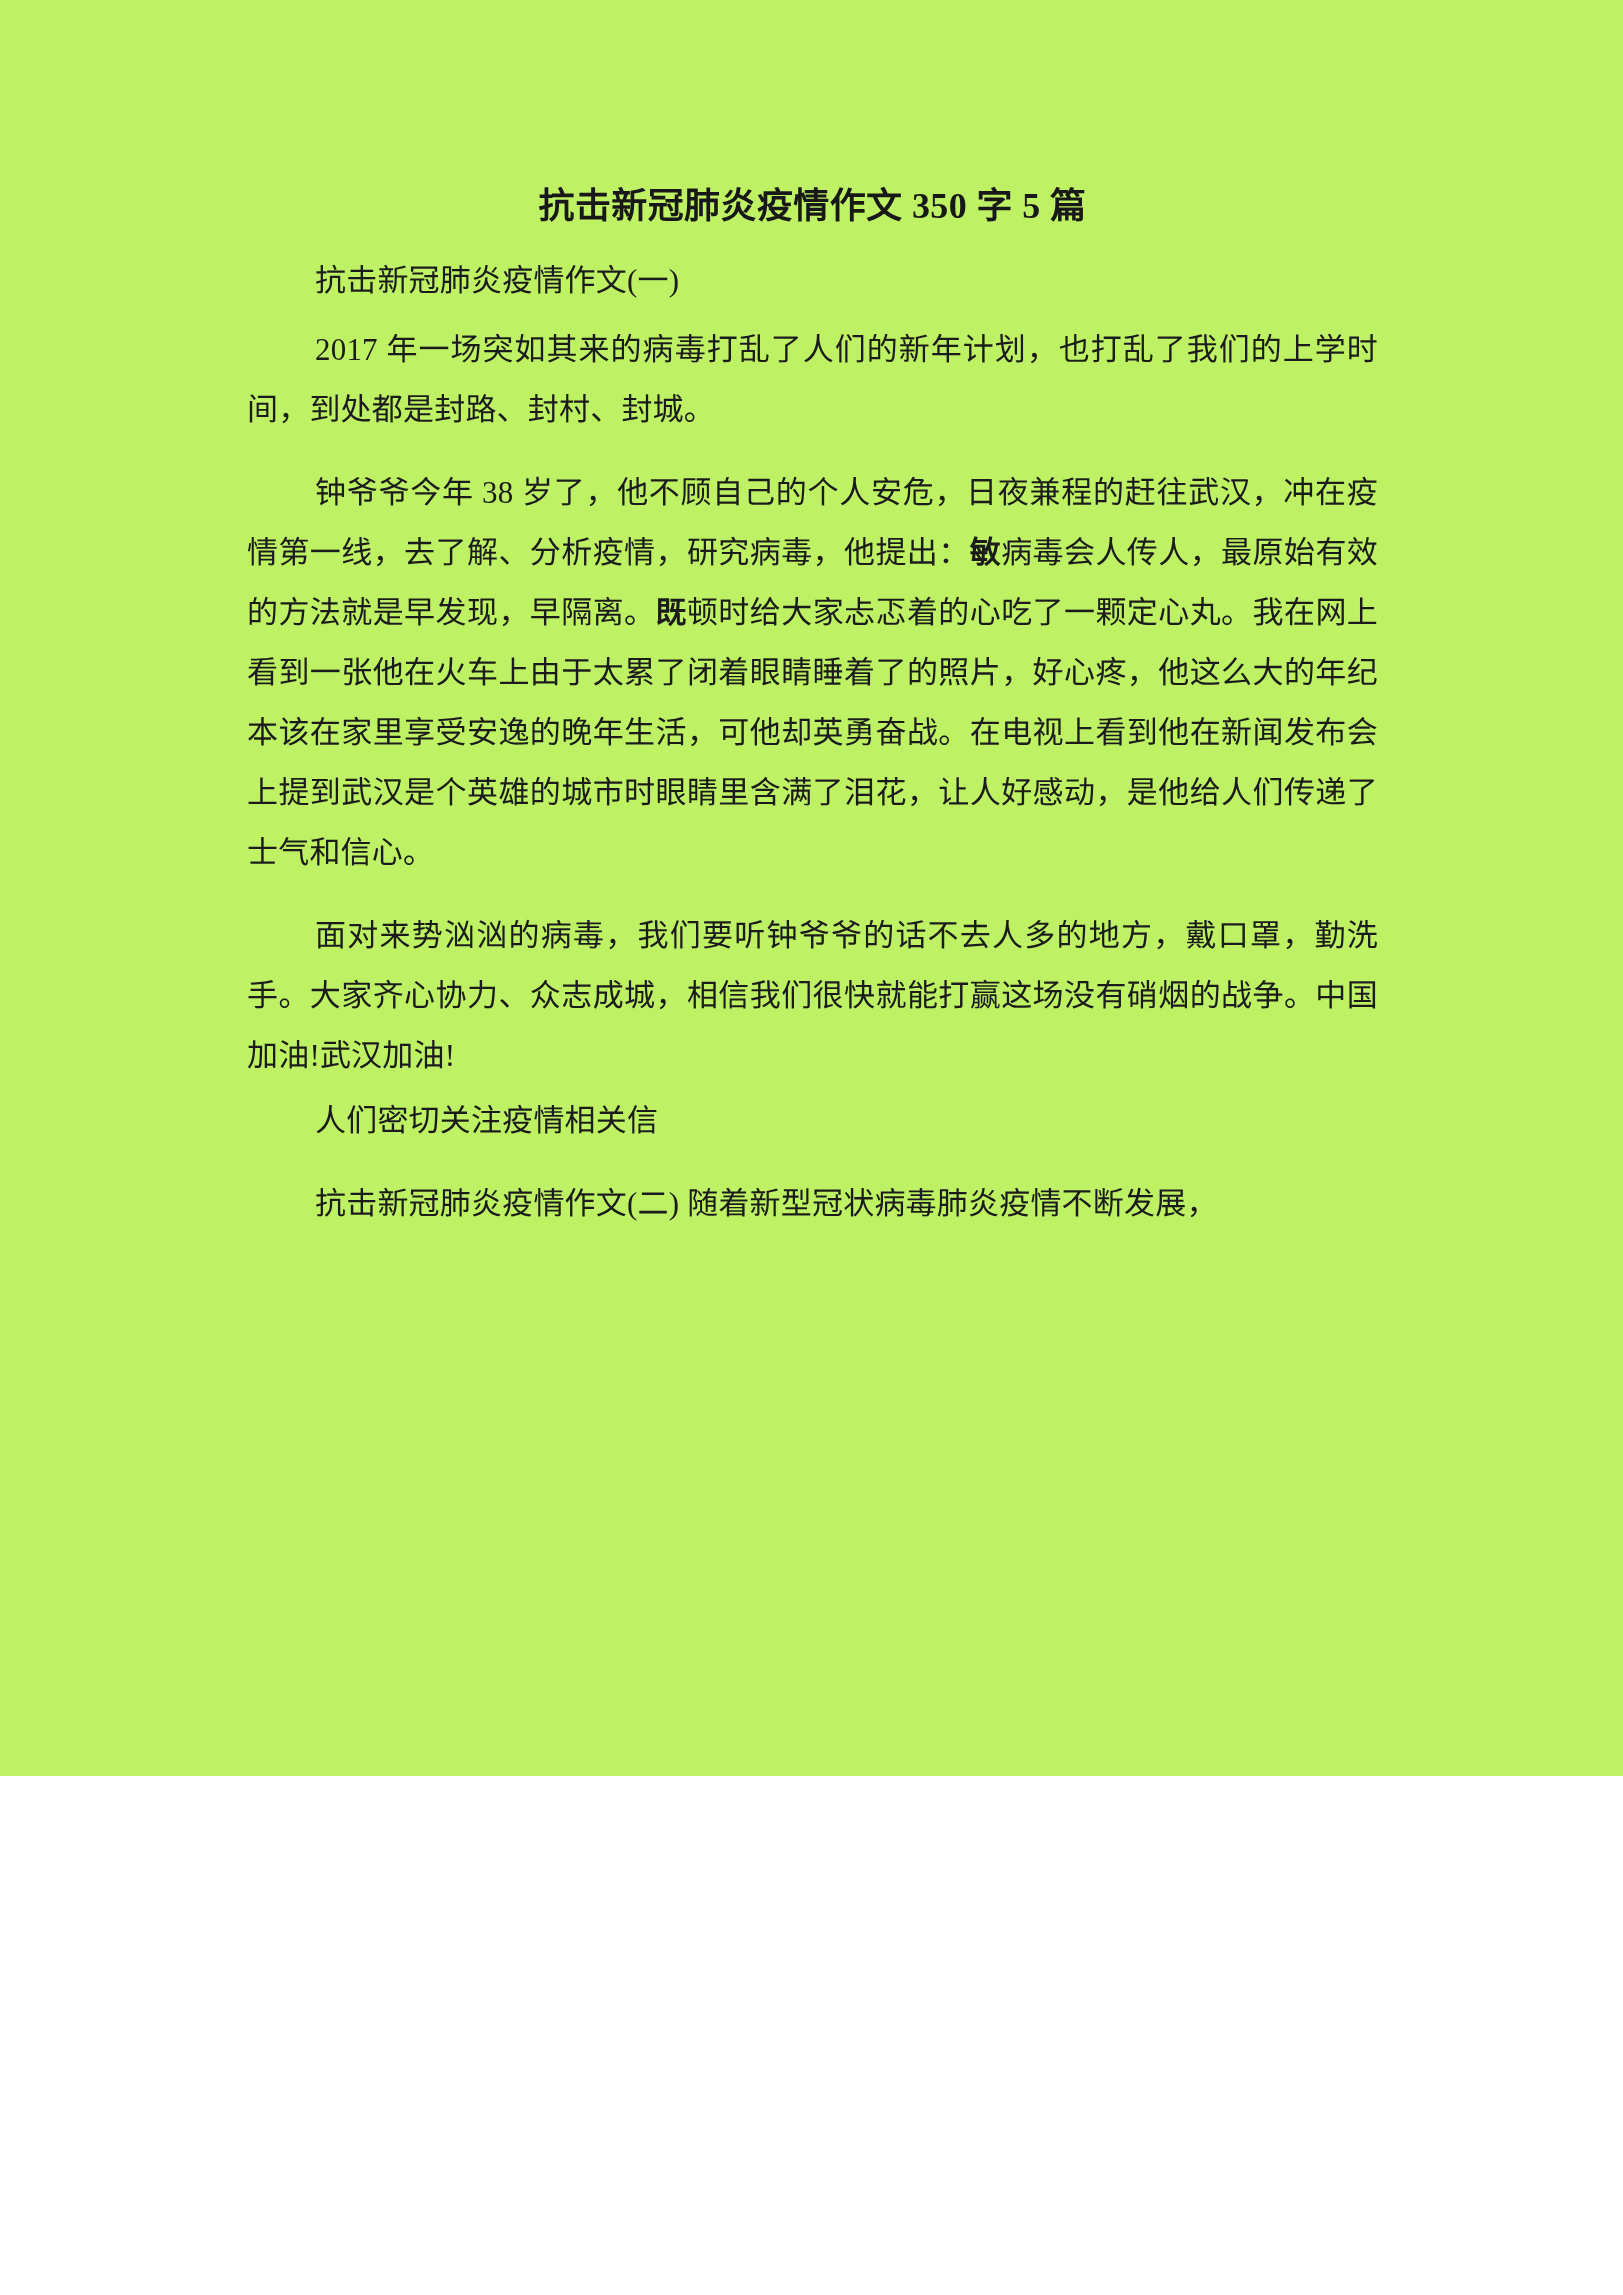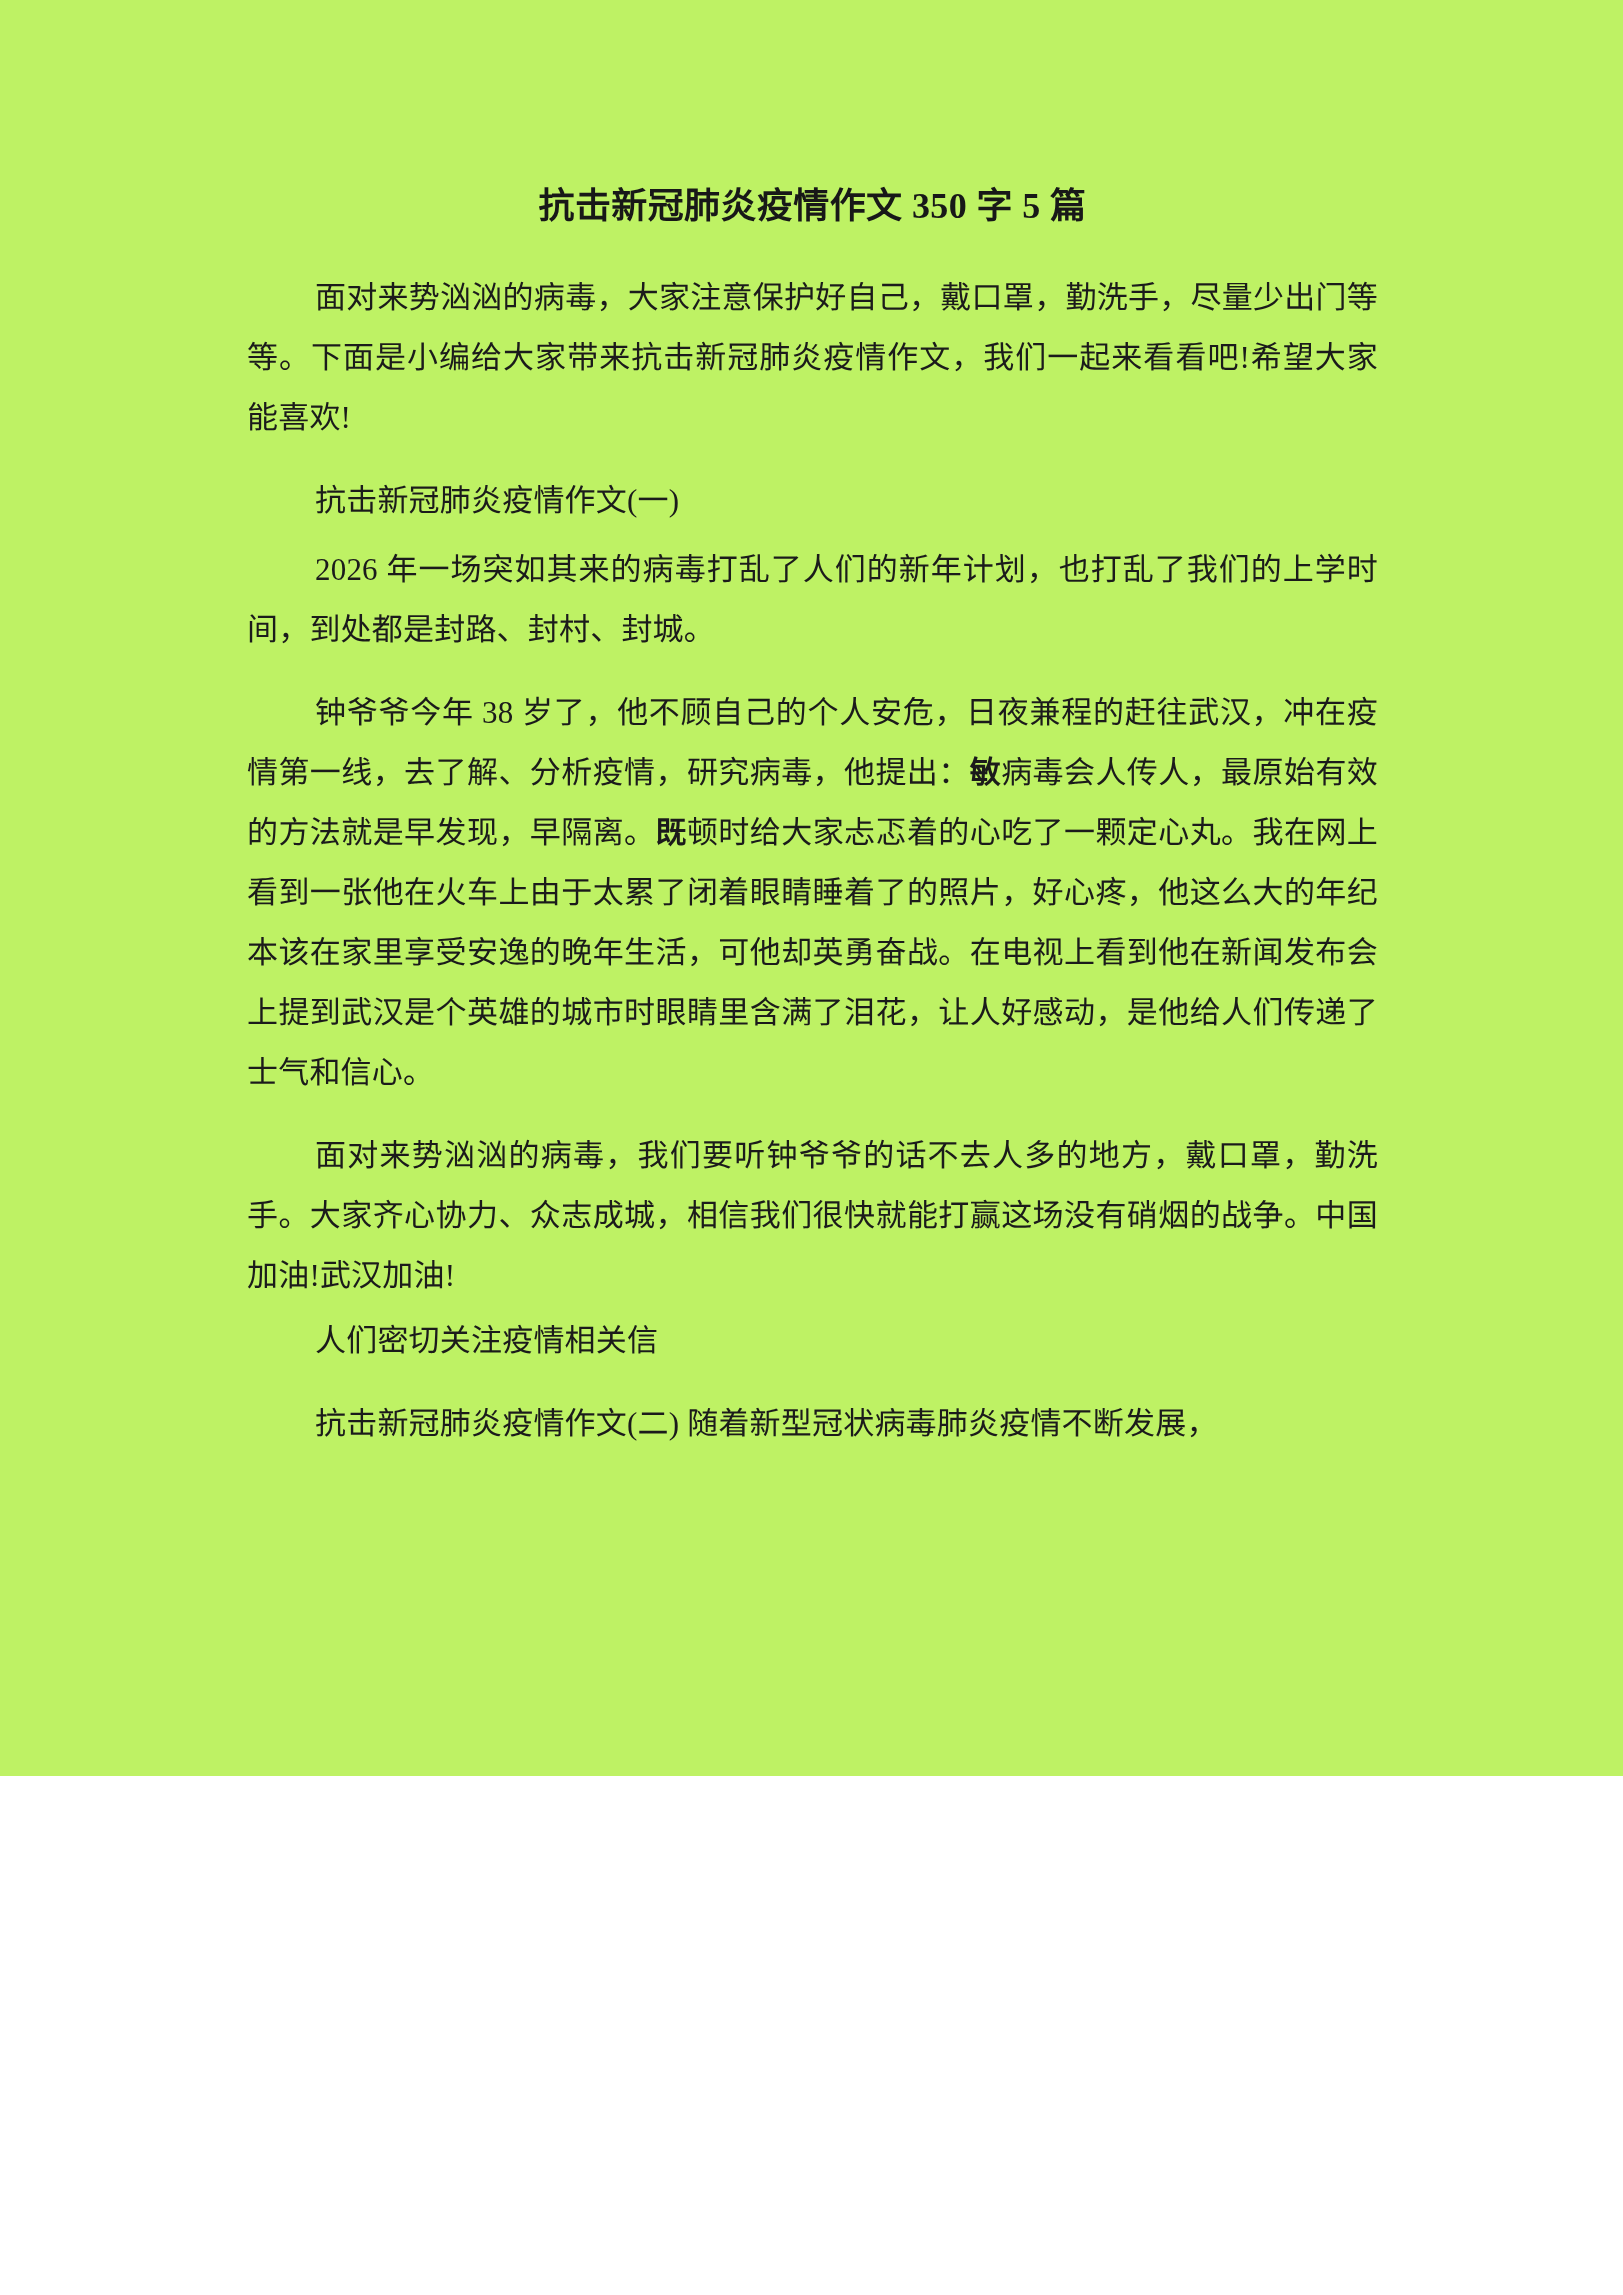--- a/index.html
+++ b/index.html
@@ -72,25 +72,24 @@
   }
 </style>
 </head>
 <body>
 
 <div class="page">
   <div class="doc-body">
 
     <h1 class="doc-title"><span>抗击新冠肺炎疫情作文 350 字 5 篇</span></h1>
 
-    <p class="para indent gap-top-lg">面对来势汹汹的病毒，大家注意保护好自己，戴口罩，勤洗手，尽量少出门等等。下面是小编给大家带来抗击新冠肺炎疫情作文，我们一起来看看吧!希望大家能喜欢!</p>
 
     <p class="para indent gap-top-md">抗击新冠肺炎疫情作文(一)</p>
 
-    <p class="para indent gap-top-sm">2026 年一场突如其来的病毒打乱了人们的新年计划，也打乱了我们的上学时间，到处都是封路、封村、封城。</p>
+    <p class="para indent gap-top-sm">2017 年一场突如其来的病毒打乱了人们的新年计划，也打乱了我们的上学时间，到处都是封路、封村、封城。</p>
 
 
     <p class="para indent gap-top-md"><span>钟爷爷今年 38 岁了，他不顾自己的个人安危，日夜兼程的赶往武汉，冲在疫情第一线，去了解、分析疫情，研究病毒，他提出：</span><span class="bold-inline">敏</span><span>病毒会人传人，最原始有效的方法就是早发现，早隔离。</span><span class="bold-inline">既</span><span>顿时给大家忐忑着的心吃了一颗定心丸。我在网上看到一张他在火车上由于太累了闭着眼睛睡着了的照片，好心疼，他这么大的年纪本该在家里享受安逸的晚年生活，可他却英勇奋战。在电视上看到他在新闻发布会上提到武汉是个英雄的城市时眼睛里含满了泪花，让人好感动，是他给人们传递了士气和信心。</span></p>
 
     <p class="para indent gap-top-md">面对来势汹汹的病毒，我们要听钟爷爷的话不去人多的地方，戴口罩，勤洗手。大家齐心协力、众志成城，相信我们很快就能打赢这场没有硝烟的战争。中国加油!武汉加油!</p>
 
     <p class="para tail">人们密切关注疫情相关信</p>
 
     <p class="para indent gap-top-md">抗击新冠肺炎疫情作文(二) 随着新型冠状病毒肺炎疫情不断发展，</p>
 

